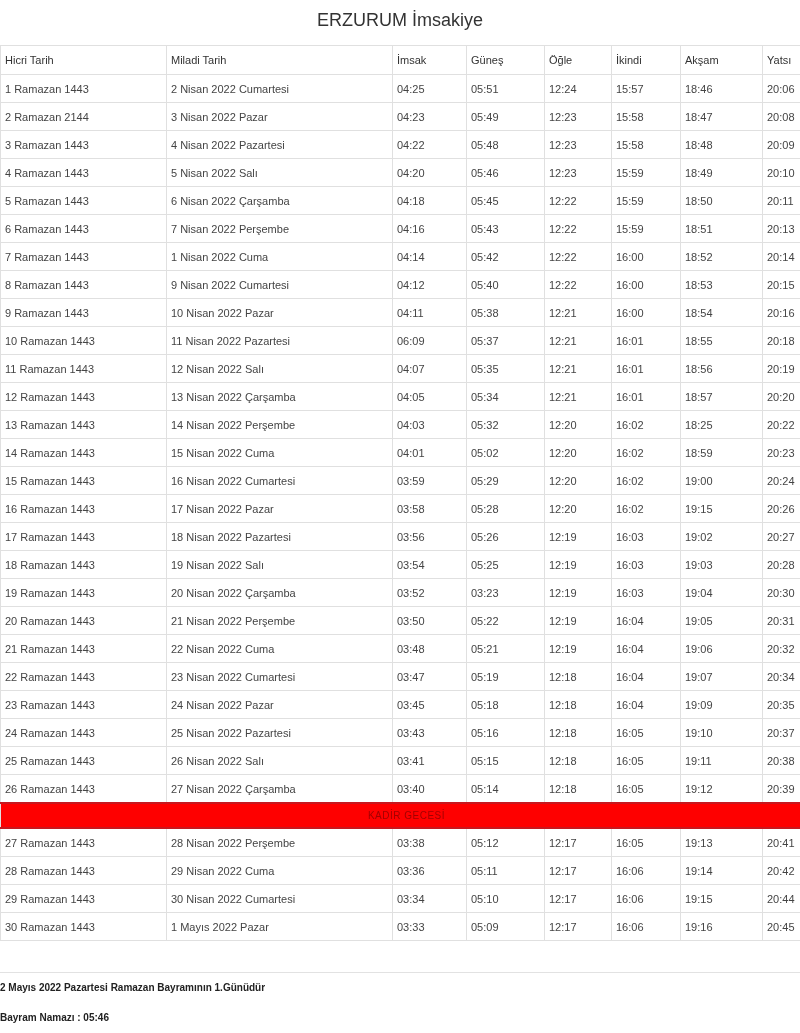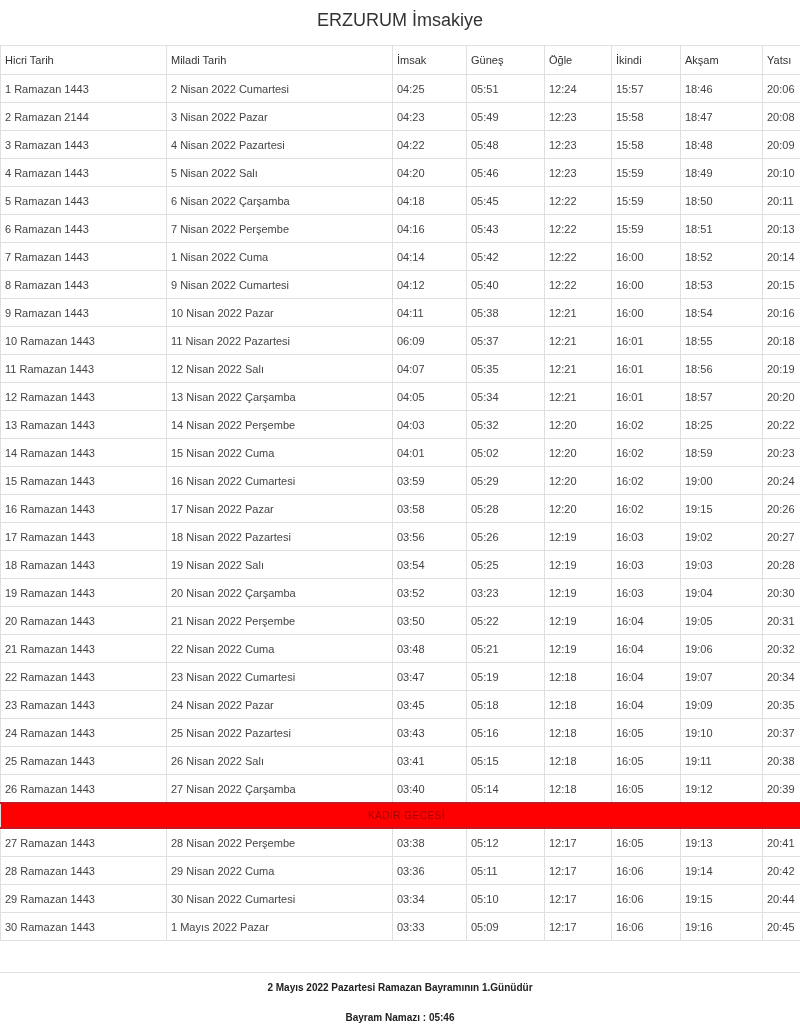--- a/index.html
+++ b/index.html
@@ -3,21 +3,21 @@
 <meta charset="utf-8">
 <style>
   html, body { margin:0; padding:0; background:#ffffff; }
   body { width:800px; height:1033px; overflow:hidden; font-family:"Liberation Sans", sans-serif; color:#333; position:relative; }
   .title { position:absolute; top:10px; left:0; width:800px; text-align:center; font-size:18px; color:#333; }
   table.imsakiye { position:absolute; top:45px; left:0; width:808px; border-collapse:collapse; table-layout:fixed; font-size:11px; }
   table.imsakiye td, table.imsakiye th { border:1px solid #e0e0e0; padding:0 0 0 4px; height:27px; text-align:left; font-weight:normal; white-space:nowrap; overflow:hidden; color:#444; }
   table.imsakiye th { height:28px; color:#333; }
   tr.kadir td { background:#fe0000; border-top:2px solid #c8171e; border-bottom:2px solid #c8171e; text-align:center; color:#a30000; font-size:10px; letter-spacing:0.5px; height:23px; }
   .footer-line { position:absolute; left:0; width:800px; height:1px; background:#e2e2e2; }
-  .footer-text { position:absolute; left:0; width:800px; text-align:center; font-size:10px; font-weight:bold; color:#222; }
+  .footer-text { position:absolute; left:0; width:800px; text-align:left; font-size:10px; font-weight:bold; color:#222; }
 </style>
 </head>
 <body>
 
 <div class="title">ERZURUM İmsakiye</div>
 
 <table class="imsakiye">
   <colgroup>
     <col style="width:166px">
       <col style="width:226px">

